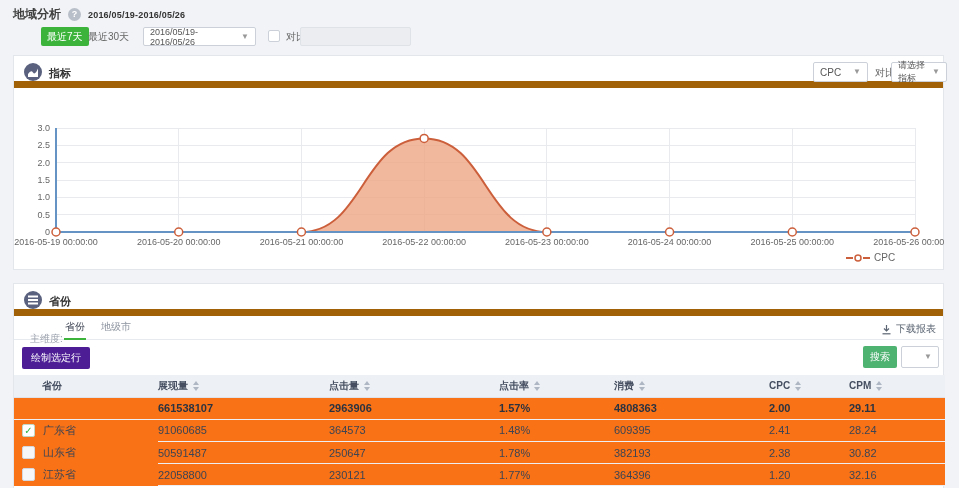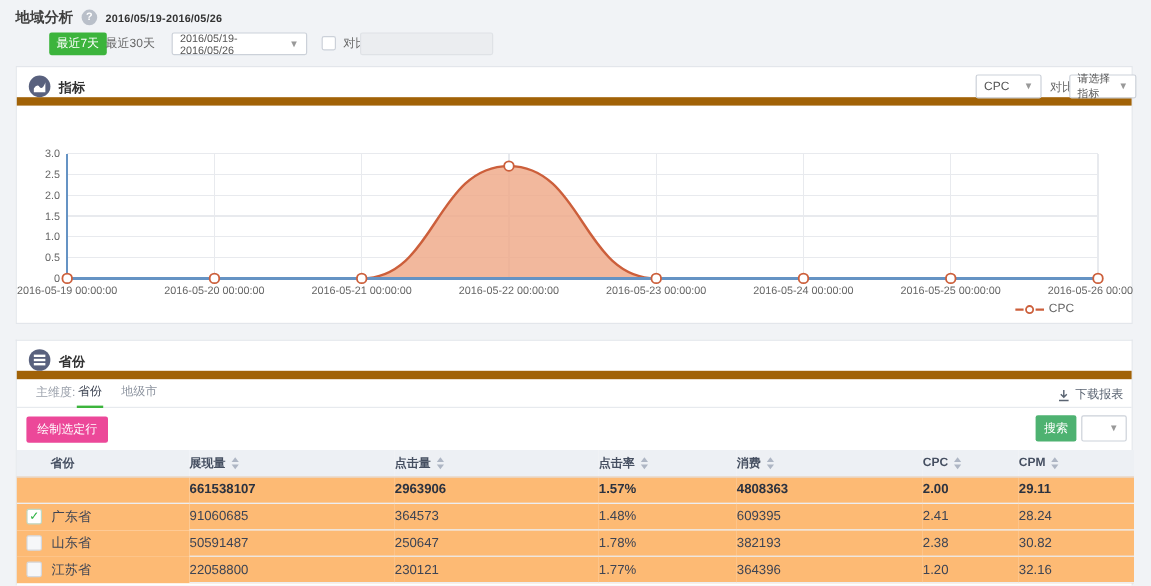--- a/index.html
+++ b/index.html
@@ -43,47 +43,47 @@
   .metric-select { position: absolute; left: 799px; top: 6px; width: 55px; height: 20px; font-size: 10px; }
   .vs-label { position: absolute; left: 861px; top: 10px; font-size: 10px; color: #666; }
   .cmp-select { position: absolute; left: 877px; top: 6px; width: 56px; height: 20px; font-size: 9px; }
 
   .chart-wrap { position: absolute; left: 0; top: 33px; width: 931px; height: 160px; }
   .legend { position: absolute; left: 832px; top: 196px; display: flex; align-items: center; cursor: pointer; }
   .legend-text { font-size: 10px; color: #666; margin-left: 4px; }
 
   
   .tabs-row { position: relative; height: 24px; border-bottom: 1px solid #e7eaee; font-size: 10px; }
-  .dim-label { position: absolute; left: 16px; top: 4px; color: #9aa0ab; }
+  .dim-label { position: absolute; left: 16px; top: 16px; color: #9aa0ab; }
   .tabs { position: absolute; left: 50px; top: 0; height: 24px; display: flex; }
   .tab { line-height: 22px; margin-right: 14px; color: #8d94a0; cursor: pointer; padding: 0 1px; }
   .tab.active { color: #3a4150; border-bottom: 2px solid #3cb43c; }
   .download { position: absolute; right: 7px; top: 6px; display: flex; align-items: center; color: #5a6472; cursor: pointer; }
   .download span { margin-left: 4px; font-size: 10px; }
 
   .toolbar { position: relative; height: 34px; }
-  .btn-plot { position: absolute; left: 8px; top: 7px; height: 22px; padding: 0 9px; background: #ec4899;
+  .btn-plot { position: absolute; left: 8px; top: 7px; height: 22px; padding: 0 9px; background: #4c1d95;
     color: #fff; border: none; border-radius: 2px; font-size: 10px; cursor: pointer; }
   .search-input { position: absolute; left: 724px; top: 6px; width: 125px; height: 22px;
     border: 1px solid #d9dce1; border-radius: 2px; padding: 0 7px; font-size: 10px; color: #555;
     font-family: inherit; }
   .search-input::placeholder { color: #aab0ba; }
   .btn-search { position: absolute; left: 849px; top: 6px; width: 34px; height: 22px; background: #4eb271;
     color: #fff; border: none; border-radius: 2px; font-size: 10px; cursor: pointer; }
   .mini-select { position: absolute; left: 887px; top: 6px; width: 38px; height: 22px; font-size: 9px; }
 
   .table-wrap { position: absolute; left: 0; top: 91px; width: 931px; }
   table { width: 931px; border-collapse: collapse; table-layout: fixed; font-size: 11px; }
   thead th { height: 22px; background: #edf0f4; text-align: left; color: #454f61; font-size: 10px;
     font-weight: bold; border-bottom: 1px solid #dfe3e9; padding: 0; cursor: pointer; }
   thead th:first-child { padding-left: 28px; cursor: default; }
   tbody td { height: 22px; border-bottom: 1px solid #eceef2; color: #3d4454; padding: 0; }
   tbody tr.total td { font-weight: bold; color: #2b3240; }
   td.first { display: flex; align-items: center; height: 22px; padding-left: 8px; border-bottom: none; }
-  tbody tr { background: #fdba74; }
+  tbody tr { background: #f97316; }
   .cb { width: 13px; height: 13px; border: 1px solid #d4d8de; border-radius: 2px; background: #f6f7f9;
     display: inline-block; margin-right: 8px; font-size: 10px; line-height: 12px; text-align: center;
     color: #2fb344; font-weight: bold; cursor: pointer; }
   .cb.on { background: #fff; border-color: #bfd9c6; }
   .sort { display: inline-flex; flex-direction: column; margin-left: 5px; vertical-align: middle; }
   .sort i { display: block; width: 0; height: 0; border-left: 3.5px solid transparent; border-right: 3.5px solid transparent; }
   .sort .up { border-bottom: 4px solid #aeb6c4; margin-bottom: 2px; }
   .sort .down { border-top: 4px solid #aeb6c4; }
 </style>
 </head>

